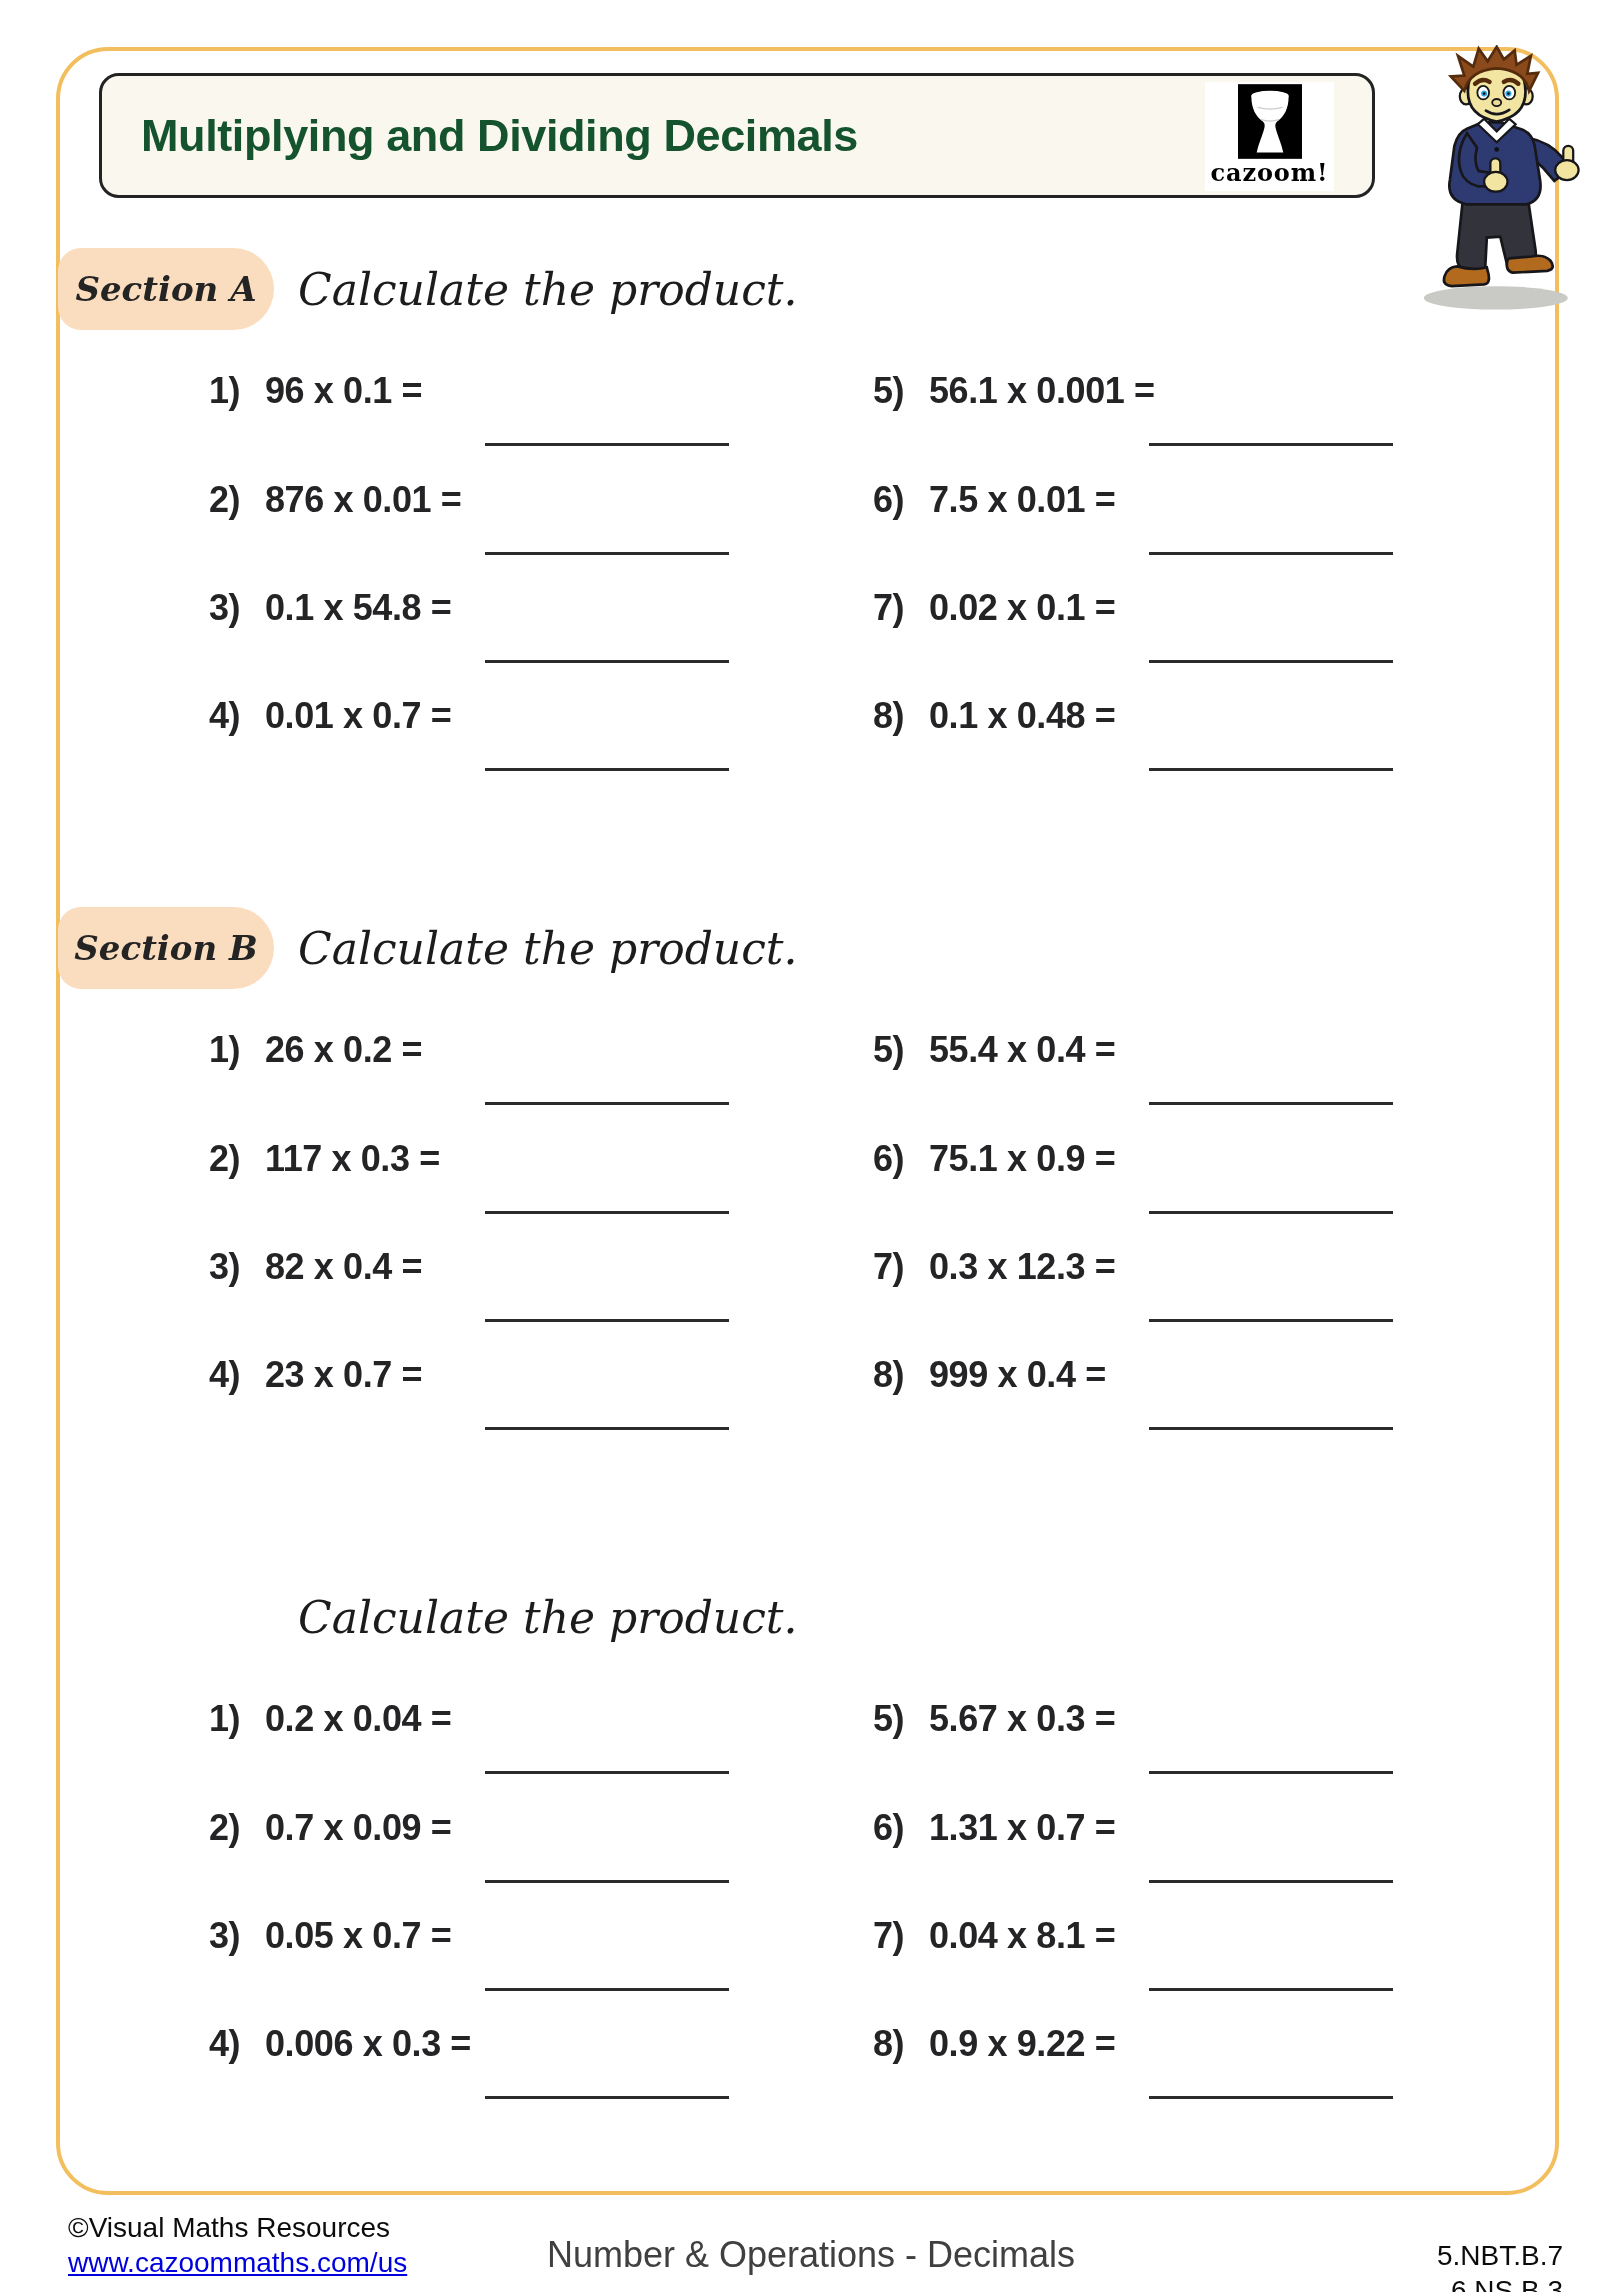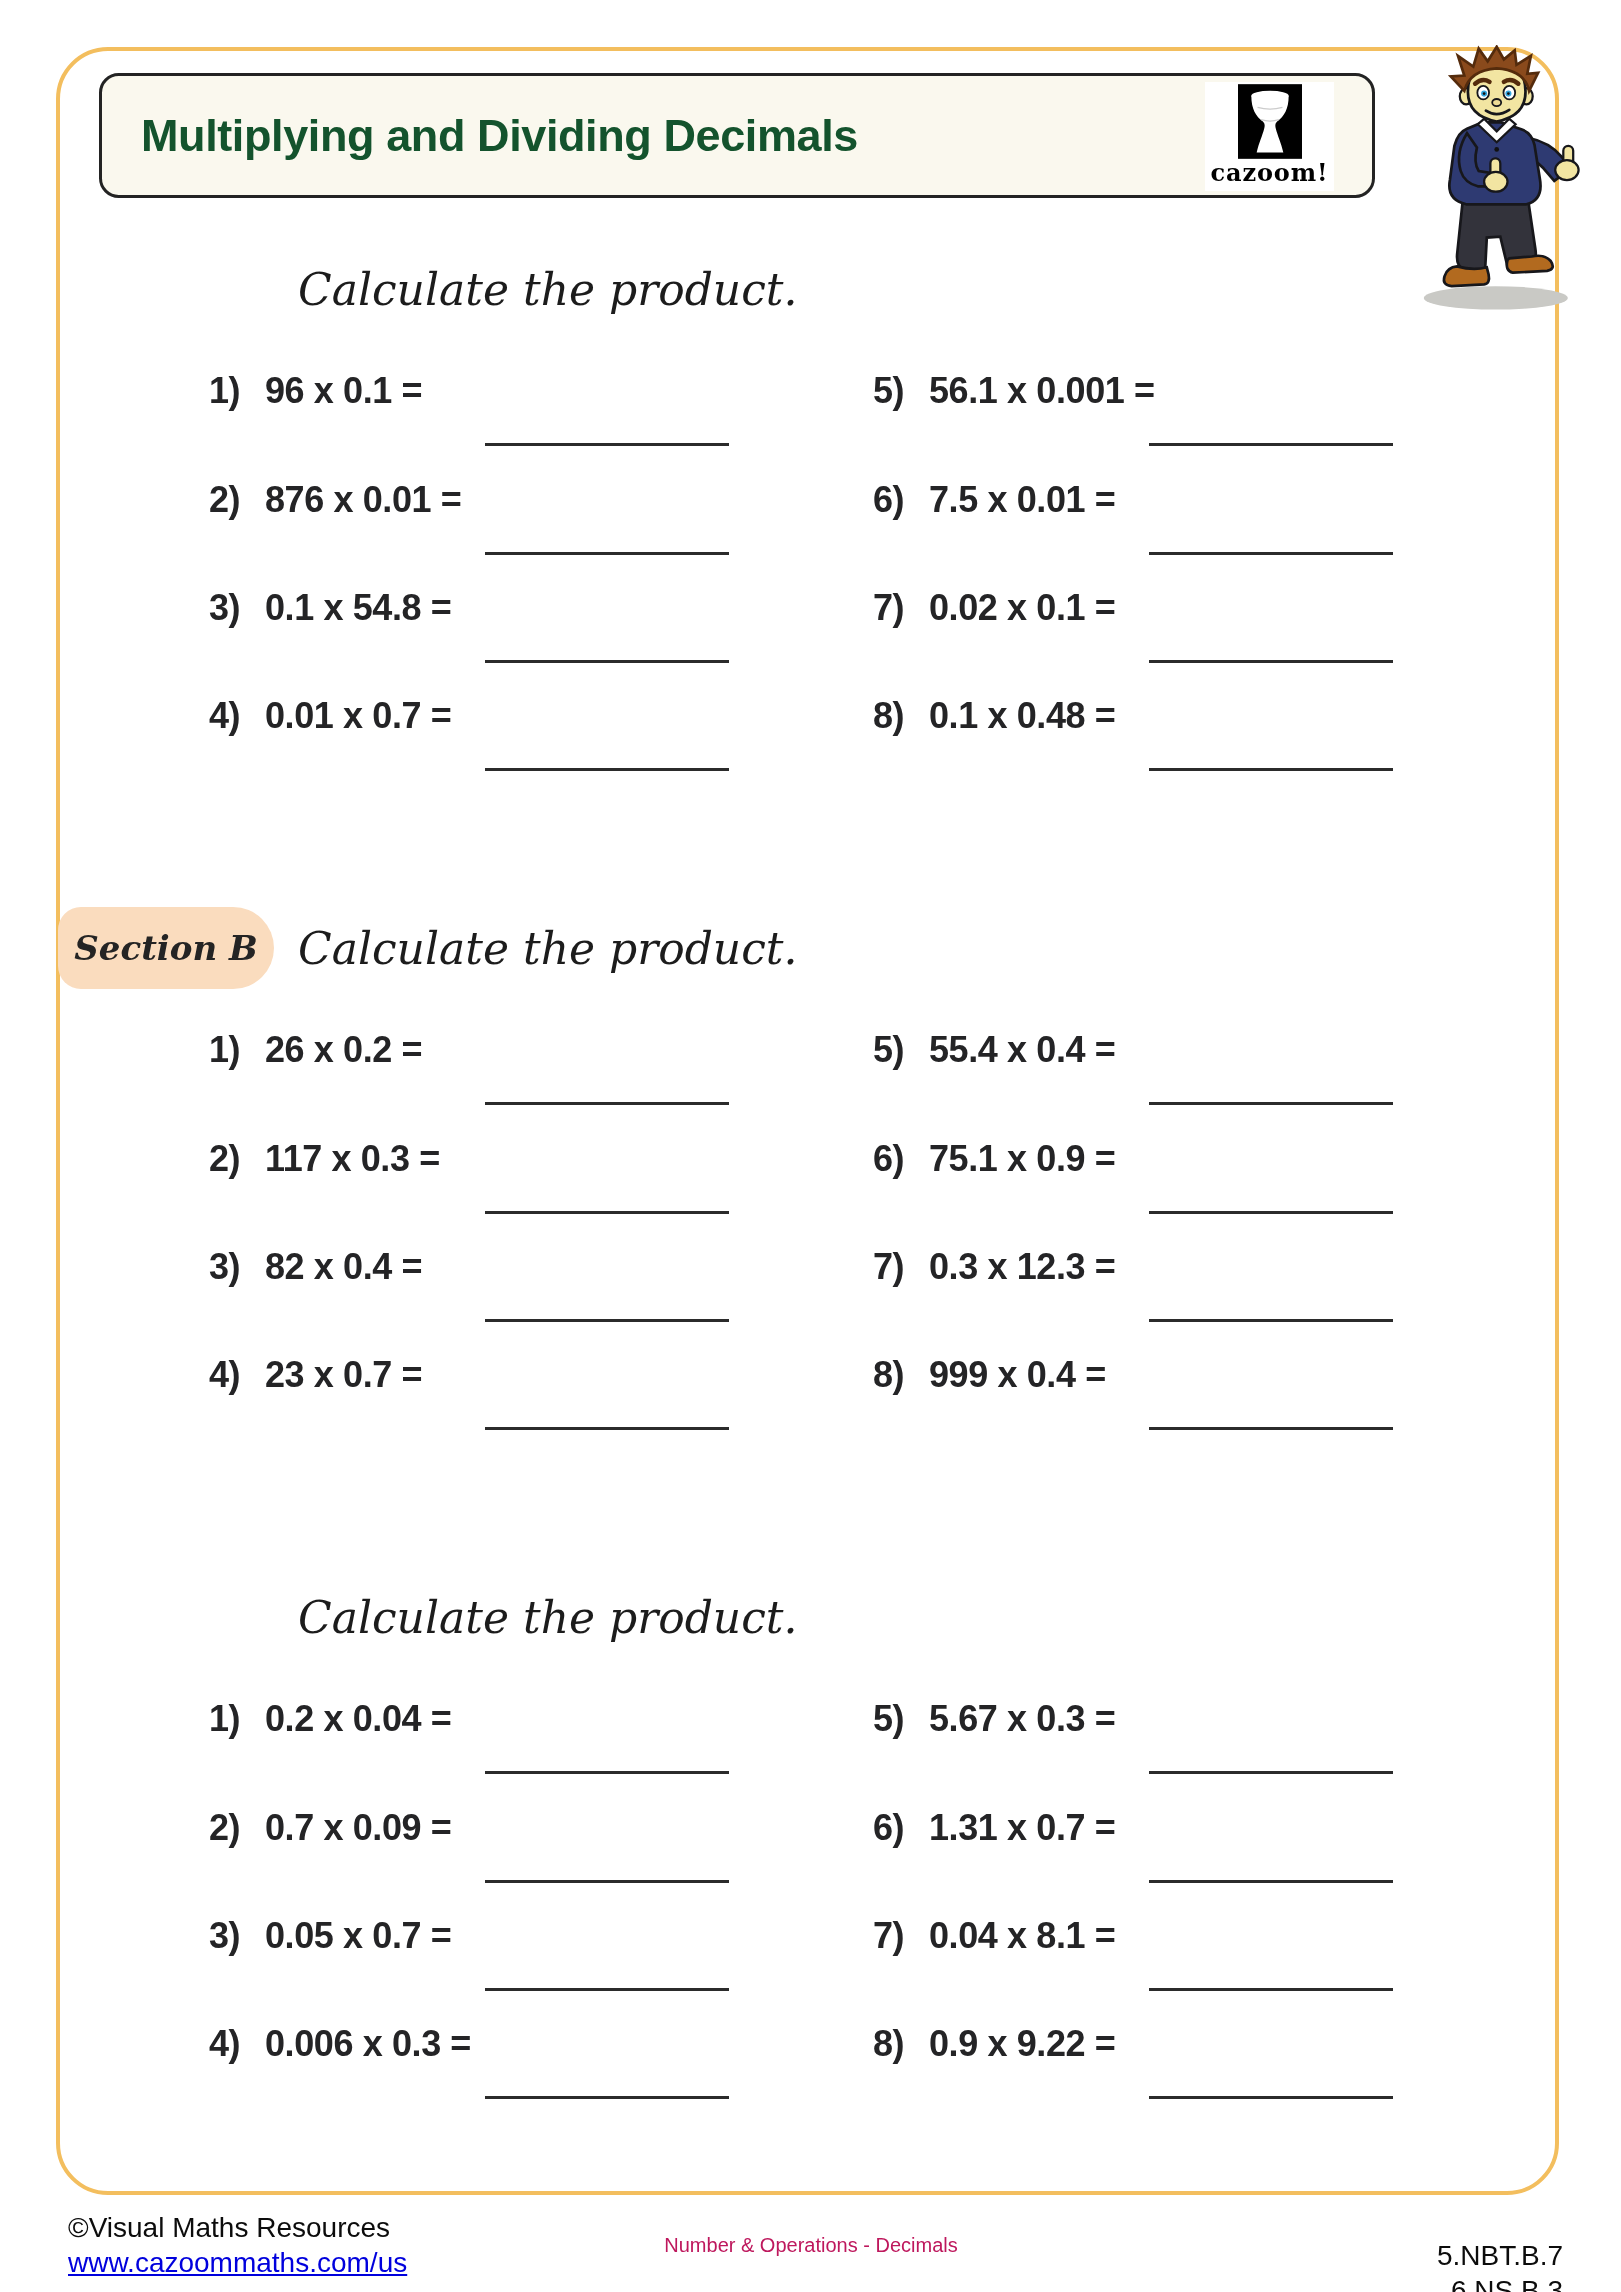--- a/index.html
+++ b/index.html
@@ -56,21 +56,21 @@
   }
   .prob{
     position:absolute;transform:translateY(-50%);
     font-size:36px;font-weight:bold;letter-spacing:-0.4px;color:#242426;white-space:nowrap;
   }
   .pn{display:inline-block;min-width:56px;}
   .ans{position:absolute;width:244px;height:0;border-top:3.6px solid #2b2b2b;}
   
   .f-left{position:absolute;left:68px;top:2210px;font-size:28px;line-height:35px;color:#0c0c0c;}
   .f-url{color:var(--link);text-decoration:underline;cursor:pointer;}
-  .f-center{position:absolute;left:0;top:2234px;width:1622px;text-align:center;font-size:20px;color:#be185d;}
+  .f-center{position:absolute;left:0;top:2234px;width:1622px;text-align:center;font-size:36px;color:#404040;}
   .f-right{position:absolute;right:59px;top:2210px;text-align:right;font-size:28px;line-height:35px;color:#0c0c0c;margin-top:28px;}
 </style>
 </head>
 <body>
 
 <div class="page">
 
   <div class="frame"></div>
 
   <div class="title-box">
@@ -129,20 +129,23 @@
       <circle cx="126" cy="54" r="3.4" fill="#35a7e0"></circle>
       <circle cx="99" cy="54" r="1.5" fill="#111111"></circle>
       <circle cx="126" cy="54" r="1.5" fill="#111111"></circle>
 
       <ellipse cx="113" cy="64" rx="5" ry="4" fill="#eedc96" stroke="#17171b" stroke-width="2"></ellipse>
       <path d="M101 73 Q113 81 127 72" stroke="#17171b" stroke-width="3" fill="none" stroke-linecap="round"></path>
     </svg>
   </div>
 
   <section class="sec" style="top:248px">
+    <div class="badge">
+      <span class="badge-label">Section A</span>
+    </div>
     <div class="instr">Calculate the product.</div>
 
     <div class="prob" style="left:209px;top:143px"><span class="pn">1)</span><span>96 x 0.1 =</span></div>
     <div class="prob" style="left:209px;top:252px"><span class="pn">2)</span><span>876 x 0.01 =</span></div>
     <div class="prob" style="left:209px;top:360px"><span class="pn">3)</span><span>0.1 x 54.8 =</span></div>
     <div class="prob" style="left:209px;top:468px"><span class="pn">4)</span><span>0.01 x 0.7 =</span></div>
     <div class="prob" style="left:873px;top:143px"><span class="pn">5)</span><span>56.1 x 0.001 =</span></div>
     <div class="prob" style="left:873px;top:252px"><span class="pn">6)</span><span>7.5 x 0.01 =</span></div>
     <div class="prob" style="left:873px;top:360px"><span class="pn">7)</span><span>0.02 x 0.1 =</span></div>
     <div class="prob" style="left:873px;top:468px"><span class="pn">8)</span><span>0.1 x 0.48 =</span></div>

